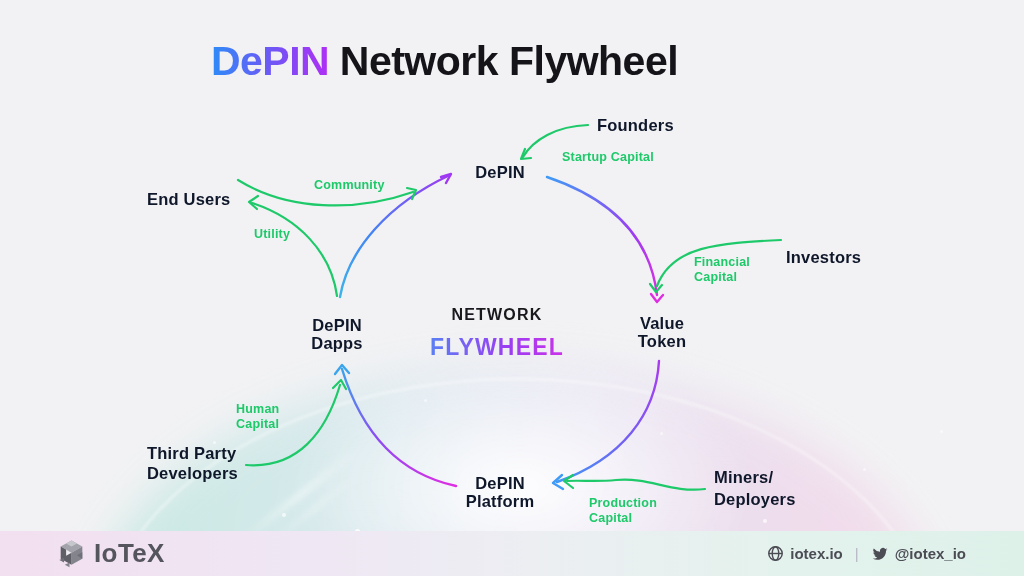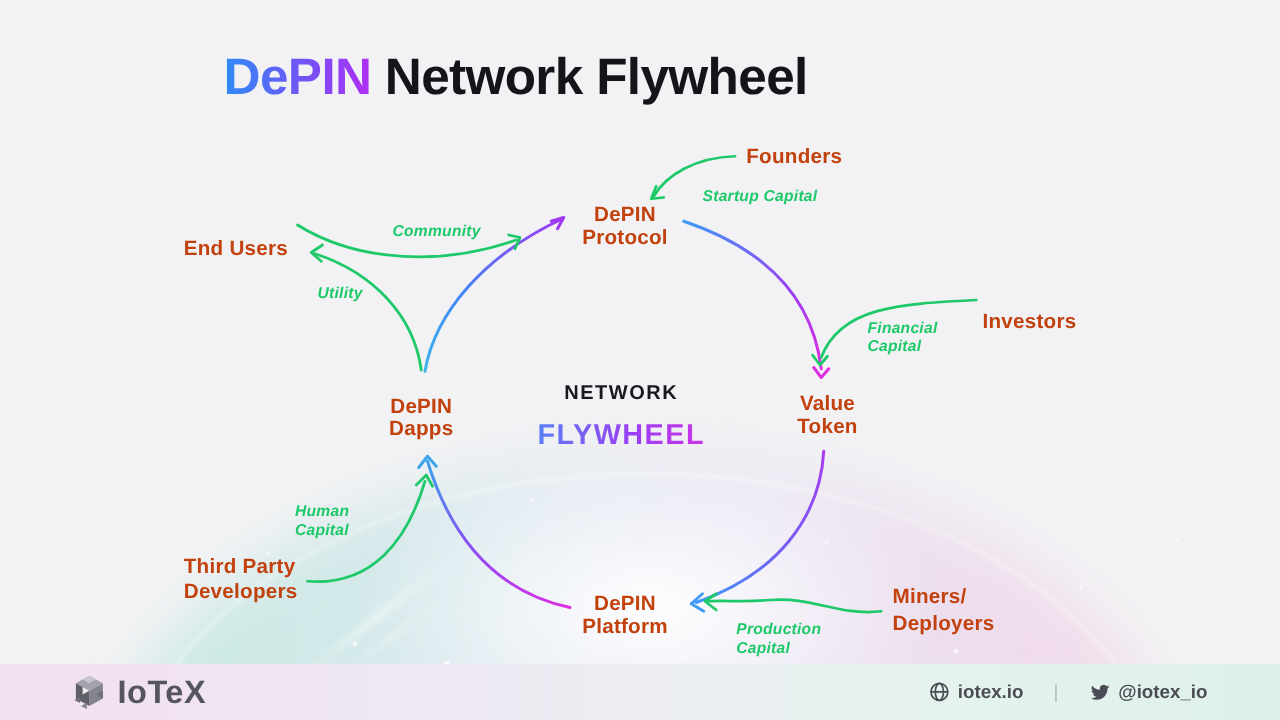--- a/index.html
+++ b/index.html
@@ -16,44 +16,44 @@
     background:radial-gradient(ellipse at center,rgba(255,255,255,.95) 0%,rgba(255,255,255,0) 72%);
     filter:blur(8px);}
   .streak{position:absolute;background:linear-gradient(90deg,rgba(255,255,255,0),rgba(255,255,255,.85),rgba(255,255,255,0));
     filter:blur(3px);transform:rotate(-38deg);}
   .s1{left:225px;top:492px;width:150px;height:6px;opacity:.65;}
   .s2{left:258px;top:508px;width:110px;height:4px;opacity:.5;}
 
   svg.arrows{position:absolute;left:0;top:0;}
   svg.arrows path{fill:none;stroke-linecap:round;stroke-linejoin:round;}
 
-  .lbl{position:absolute;font-weight:800;color:#c2410c;}
+  .lbl{position:absolute;font-weight:800;color:#0f172a;}
   .actor{font-size:16.5px;line-height:18px;letter-spacing:.2px;}
   .actor2{font-size:16.5px;line-height:20px;letter-spacing:.2px;}
   .node{font-size:16.5px;line-height:18px;text-align:center;letter-spacing:.2px;}
-  .green{color:#1ec96a;font-size:12.5px;line-height:14.5px;letter-spacing:.2px;font-weight:800;font-style:italic;}
+  .green{color:#1ec96a;font-size:12.5px;line-height:14.5px;letter-spacing:.2px;font-weight:800;}
 
   .main-title{position:absolute;left:0;top:38px;width:825px;text-align:center;
-    font-size:41px;font-weight:800;letter-spacing:-.5px;color:#141419;}
+    font-size:41px;font-weight:800;letter-spacing:-.5px;color:#141419;padding-left:32px;}
   .grad-title{background:linear-gradient(90deg,#2e8bf7 0%,#7a4ef5 60%,#b02ef5 100%);
     -webkit-background-clip:text;background-clip:text;color:transparent;}
   .title-rest{margin-left:.26em;}
 
   .center-l1{position:absolute;left:397px;top:306px;width:200px;text-align:center;
     font-size:16px;font-weight:800;letter-spacing:1.2px;color:#18181d;}
   .center-l2{position:absolute;left:397px;top:334px;width:200px;text-align:center;
     font-size:23px;font-weight:800;letter-spacing:1.2px;
     background:linear-gradient(90deg,#3f9bf6 0%,#9b3df2 55%,#e62ee2 100%);
     -webkit-background-clip:text;background-clip:text;color:transparent;}
 
   .footer{position:absolute;left:0;bottom:0;width:1024px;height:45px;box-sizing:border-box;
     background:linear-gradient(90deg,#f2dff0 0%,#efe7f4 30%,#eceef2 52%,#e4f2ed 76%,#ddf1e9 100%);
     display:flex;align-items:center;justify-content:space-between;padding:0 58px 0 58px;}
   .brand{display:flex;align-items:center;gap:9px;color:#55555e;font-size:26px;font-weight:700;letter-spacing:.4px;}
-  .footer-links{display:flex;align-items:center;gap:20px;color:#4c4c55;font-size:15px;font-weight:700;}
+  .footer-links{display:flex;align-items:center;gap:8px;color:#4c4c55;font-size:15px;font-weight:700;}
   .flink{display:flex;align-items:center;gap:6px;}
   .fdiv{color:#b7b7c1;font-weight:400;margin:0 4px;}
   .dot{position:absolute;border-radius:50%;background:#fff;}
 </style>
 </head>
 <body>
 
 <div class="stage">
 
   <div class="globe"></div>
@@ -130,21 +130,20 @@
 
   <div class="main-title">
     <span class="grad-title">DePIN</span><span class="title-rest">Network Flywheel</span>
   </div>
 
   <div class="center-l1">NETWORK</div>
   <div class="center-l2">FLYWHEEL</div>
 
   <div class="lbl node" style="left:430px;top:163px;width:140px;">
     <div>DePIN</div>
-    <div>Protocol</div>
   </div>
   <div class="lbl node" style="left:592px;top:314px;width:140px;">
     <div>Value</div>
     <div>Token</div>
   </div>
   <div class="lbl node" style="left:430px;top:474px;width:140px;">
     <div>DePIN</div>
     <div>Platform</div>
   </div>
   <div class="lbl node" style="left:267px;top:316px;width:140px;">

